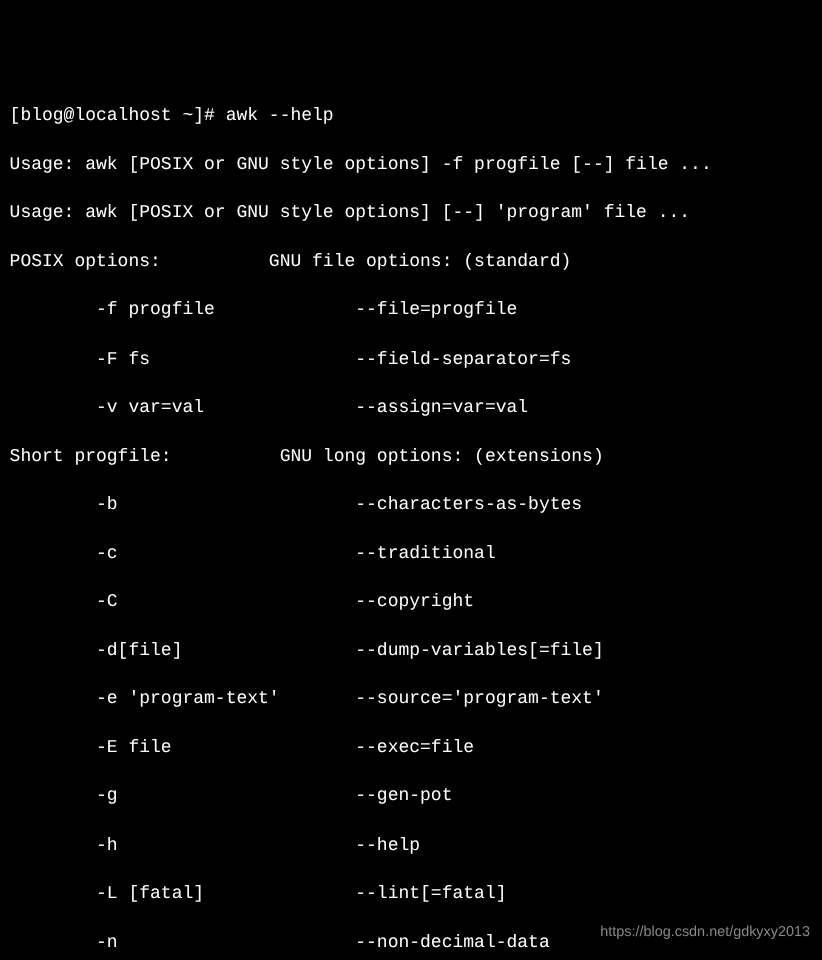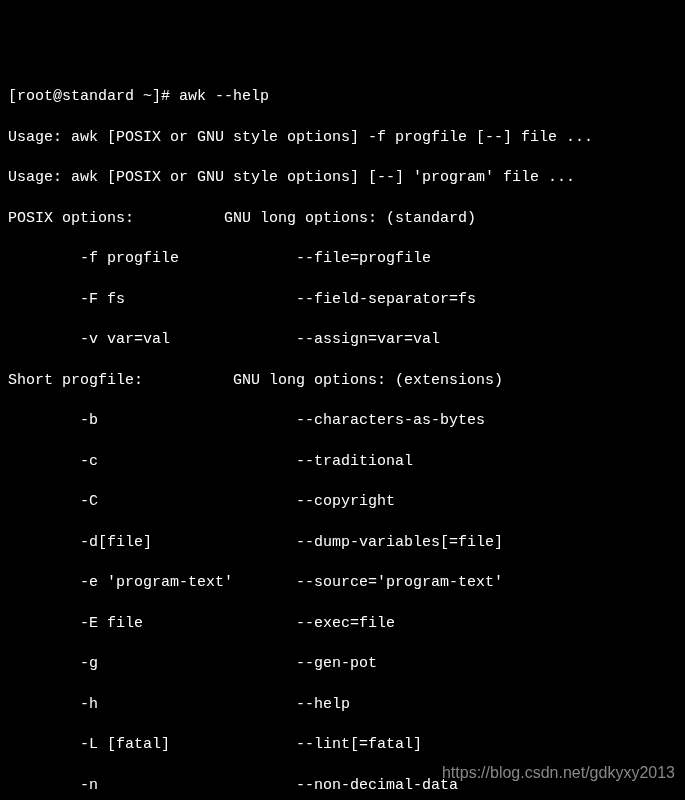--- a/index.html
+++ b/index.html
@@ -21,34 +21,34 @@
       position: relative;
     }
     .line {
       white-space: pre;
     }
     .watermark {
       position: absolute;
       bottom: 16px;
       right: 10px;
       color: #888;
-      font-size: 16px;
+      font-size: 12px;
       font-family: Arial, sans-serif;
       white-space: nowrap;
     }
   </style>
 </head>
 <body>
 
 
 
-<div class="line"><span>[root@standard ~]# </span><span>awk --help</span></div>
+<div class="line"><span>[blog@localhost ~]# </span><span>awk --help</span></div>
 <div class="line">Usage: awk [POSIX or GNU style options] -f progfile [--] file ...</div>
 <div class="line">Usage: awk [POSIX or GNU style options] [--] 'program' file ...</div>
-<div class="line">POSIX options:          GNU long options: (standard)</div>
+<div class="line">POSIX options:          GNU file options: (standard)</div>
 <div class="line">        -f progfile             --file=progfile</div>
 <div class="line">        -F fs                   --field-separator=fs</div>
 <div class="line">        -v var=val              --assign=var=val</div>
 <div class="line">Short progfile:          GNU long options: (extensions)</div>
 <div class="line">        -b                      --characters-as-bytes</div>
 <div class="line">        -c                      --traditional</div>
 <div class="line">        -C                      --copyright</div>
 <div class="line">        -d[file]                --dump-variables[=file]</div>
 <div class="line">        -e 'program-text'       --source='program-text'</div>
 <div class="line">        -E file                 --exec=file</div>

